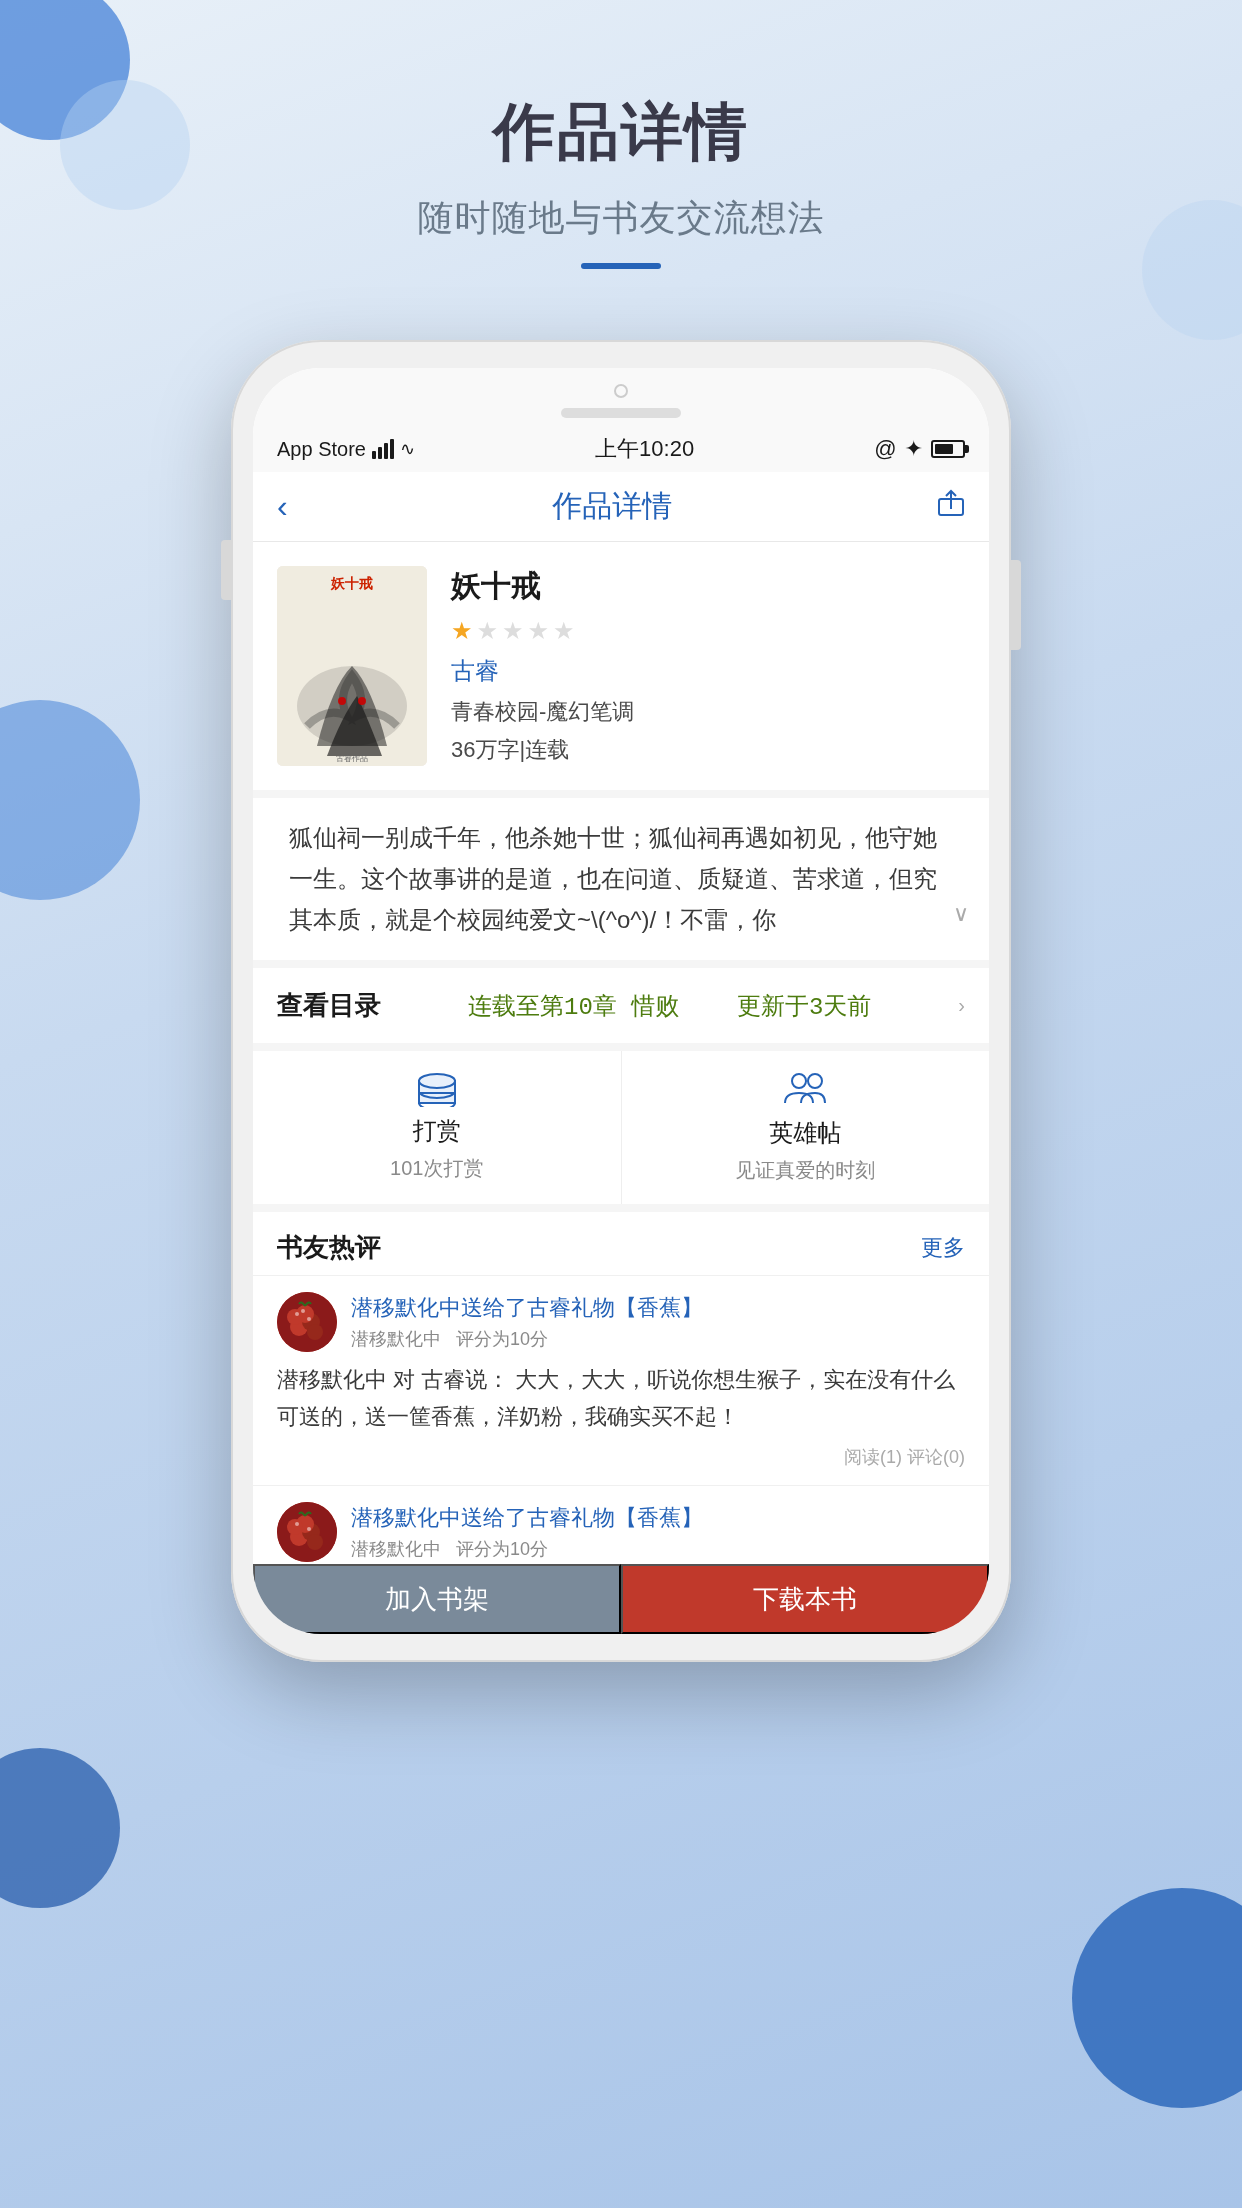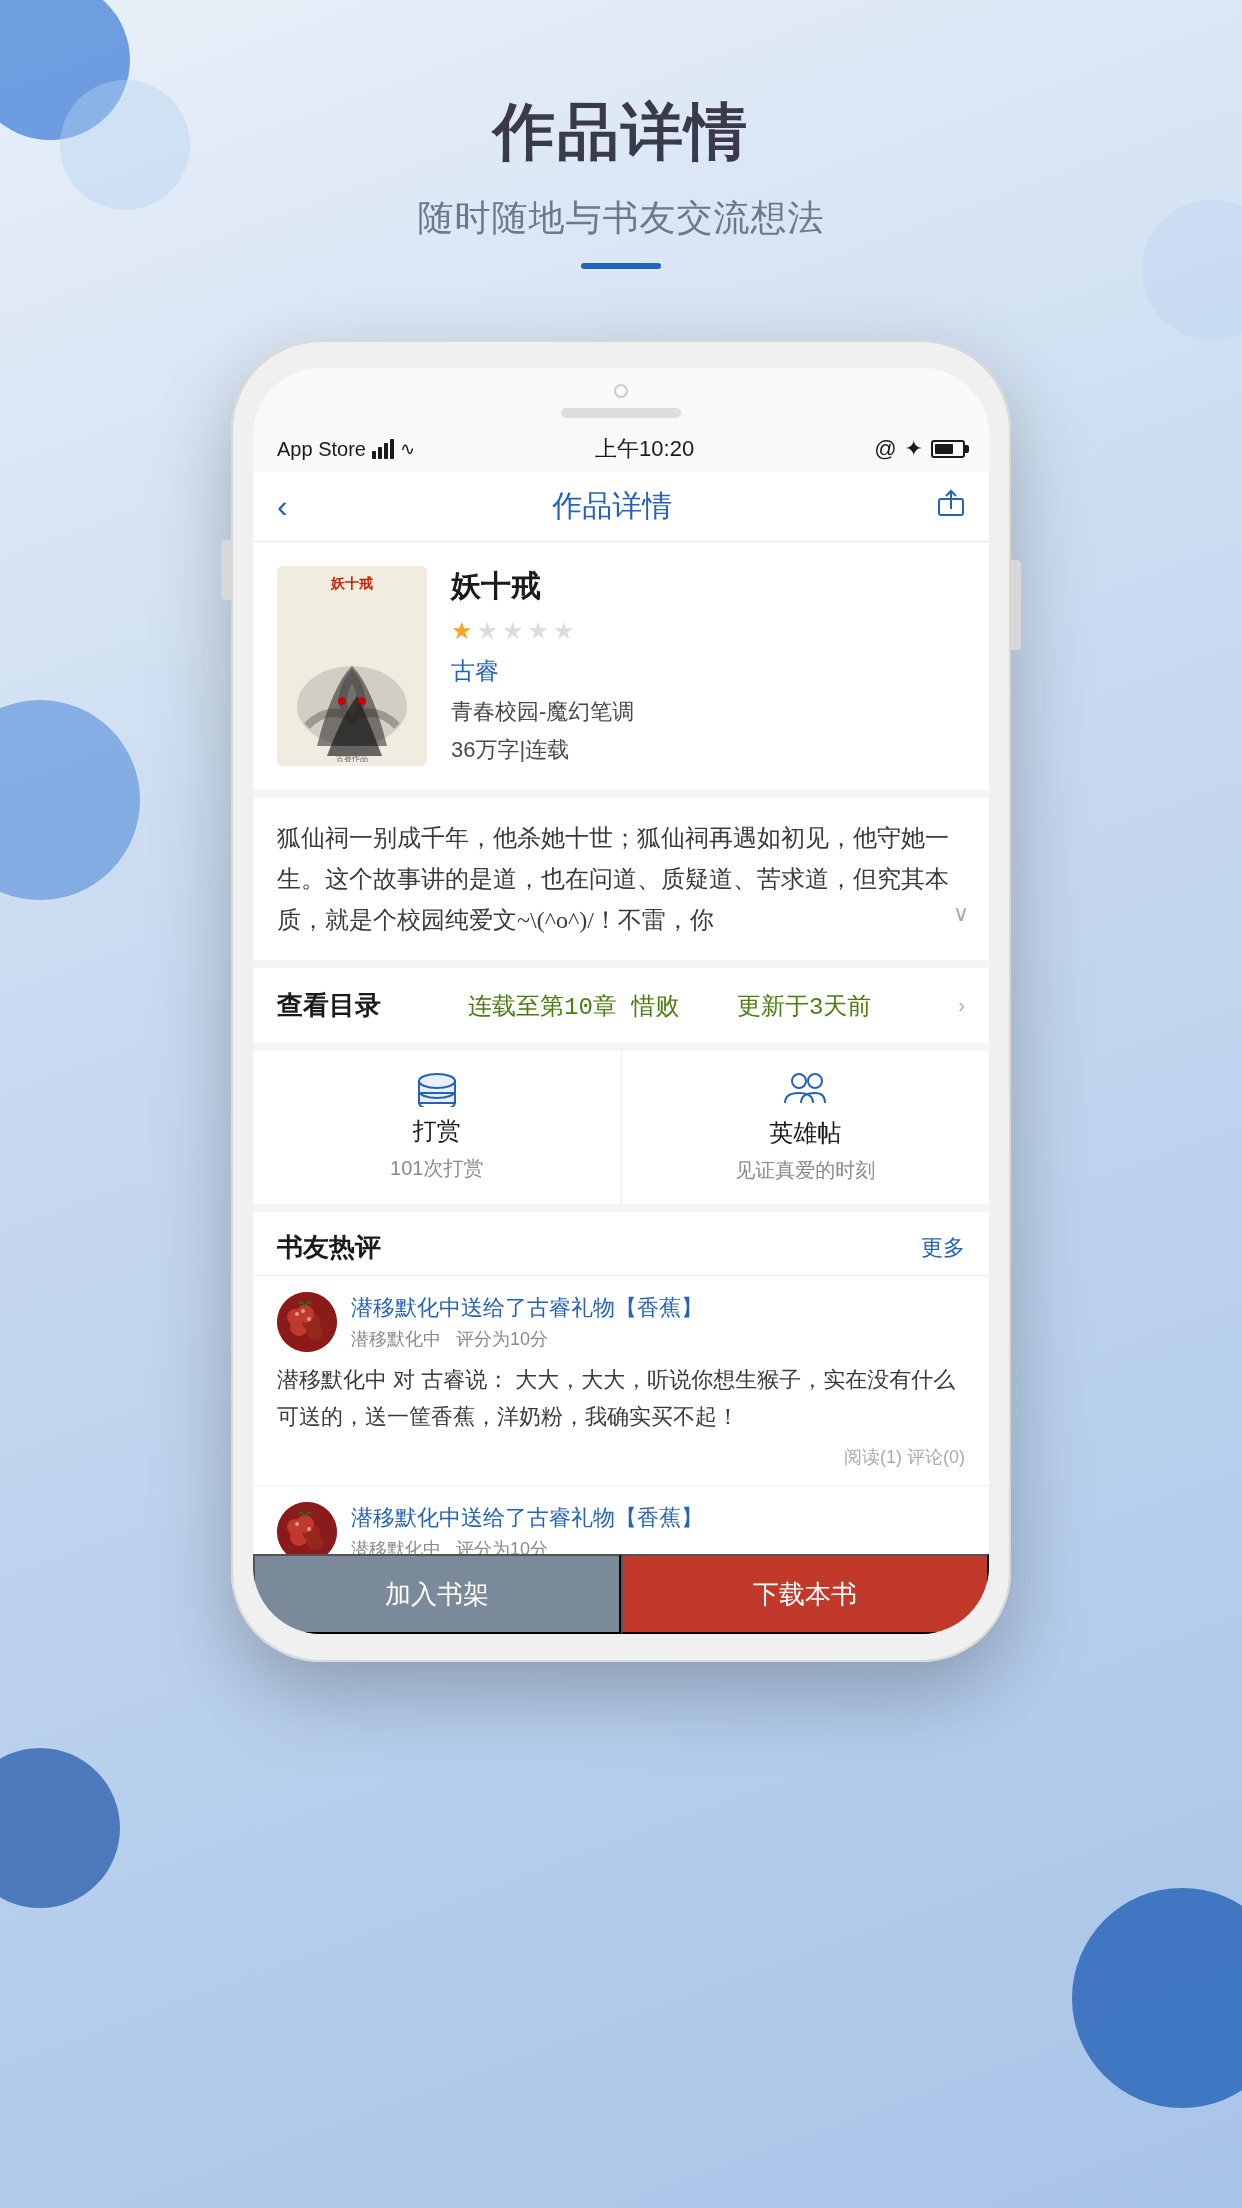--- a/index.html
+++ b/index.html
@@ -226,27 +226,26 @@
       font-size: 22px;
       margin-bottom: 8px;
     }
     .book-wordcount {
       color: #4a4a4a;
       font-size: 22px;
     }
 
     
     .book-desc {
-      padding: 20px 24px;
+      padding: 20px 36px;
       font-size: 24px;
       color: #3a3a3a;
       line-height: 1.7;
       border-bottom: 8px solid #f5f5f5;
       position: relative;
-      font-family: Liberation Serif, serif;
     }
     .desc-fold {
       position: absolute;
       right: 20px;
       bottom: 28px;
       color: #aaa;
       font-size: 22px;
     }
 
     
@@ -340,21 +339,21 @@
     }
     .review-footer {
       text-align: right;
       font-size: 18px;
       color: #aaa;
     }
 
     
     .bottom-bar {
       display: flex;
-      height: 80px;
+      height: 70px;
       position: absolute;
       bottom: 0;
       left: 0; right: 0; justify-content: center;
     }
     .bottom-btn {
       flex: 1;
       display: flex;
       align-items: center;
       justify-content: center;
       font-size: 26px;

